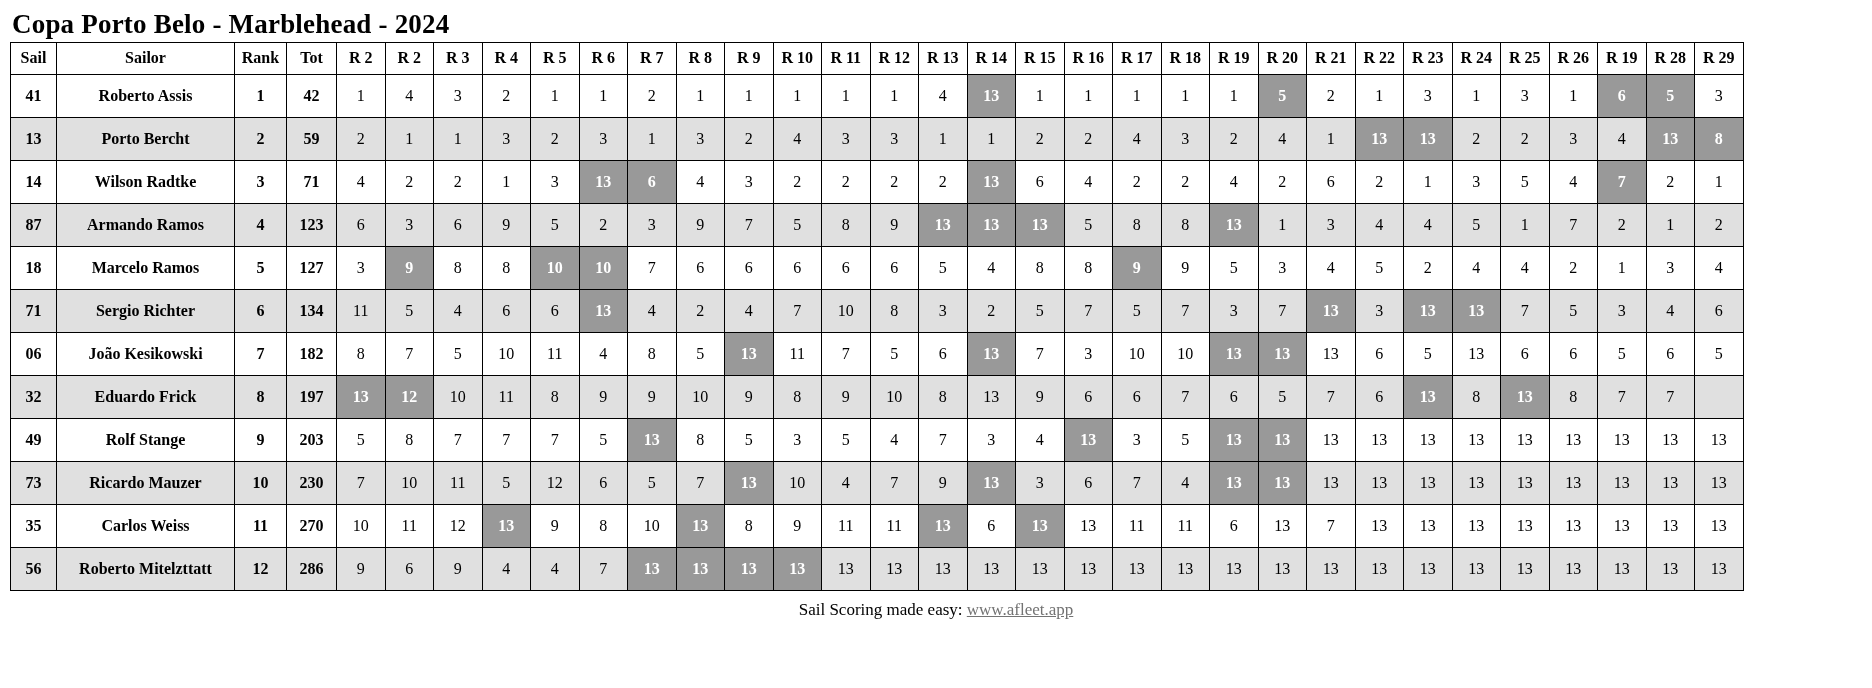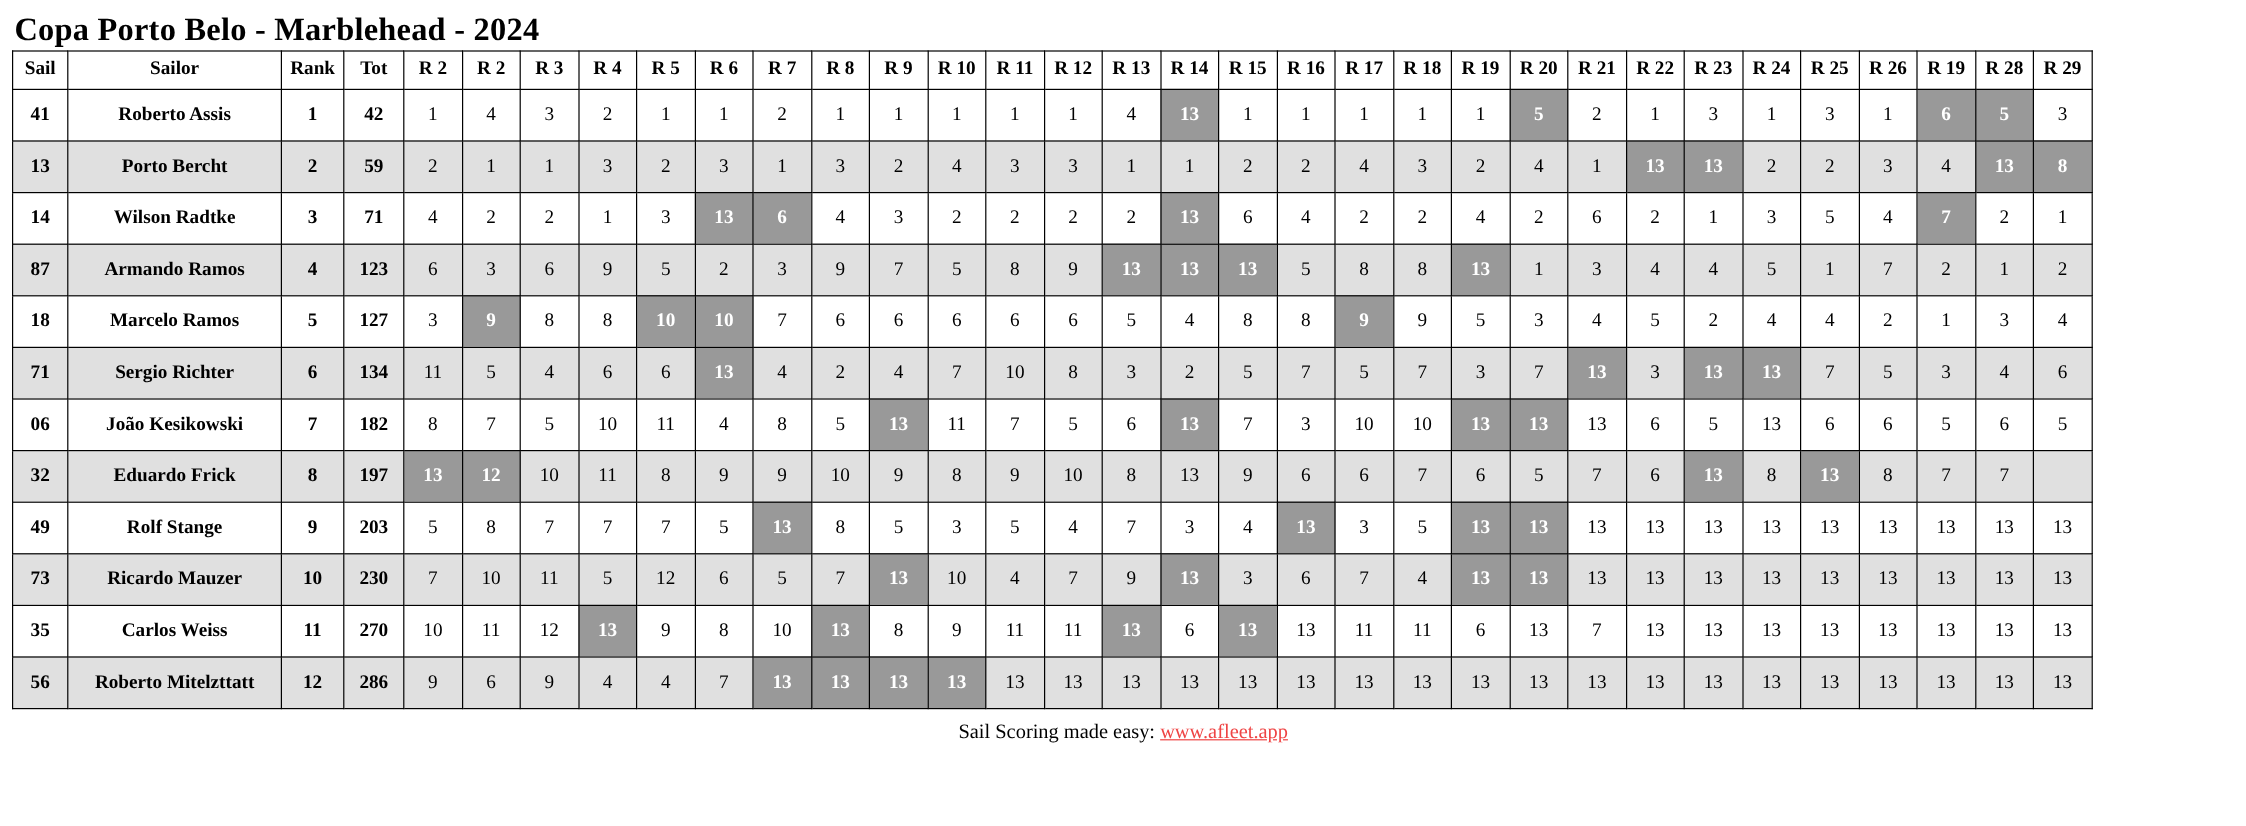--- a/index.html
+++ b/index.html
@@ -67,21 +67,21 @@
     color: #ffffff;
     font-weight: bold;
   }
   td.bold, th.bold { font-weight: bold; }
   .footer {
     text-align: center;
     font-size: 17px;
     margin-top: 9px;
   }
   .footer a {
-    color: #ef4444;
+    color: #737373;
     text-decoration: underline;
   }
 </style>
 </head>
 <body>
 
 <div class="page">
   <div class="title">Copa Porto Belo - Marblehead - 2024</div>
 
   <table class="results">

